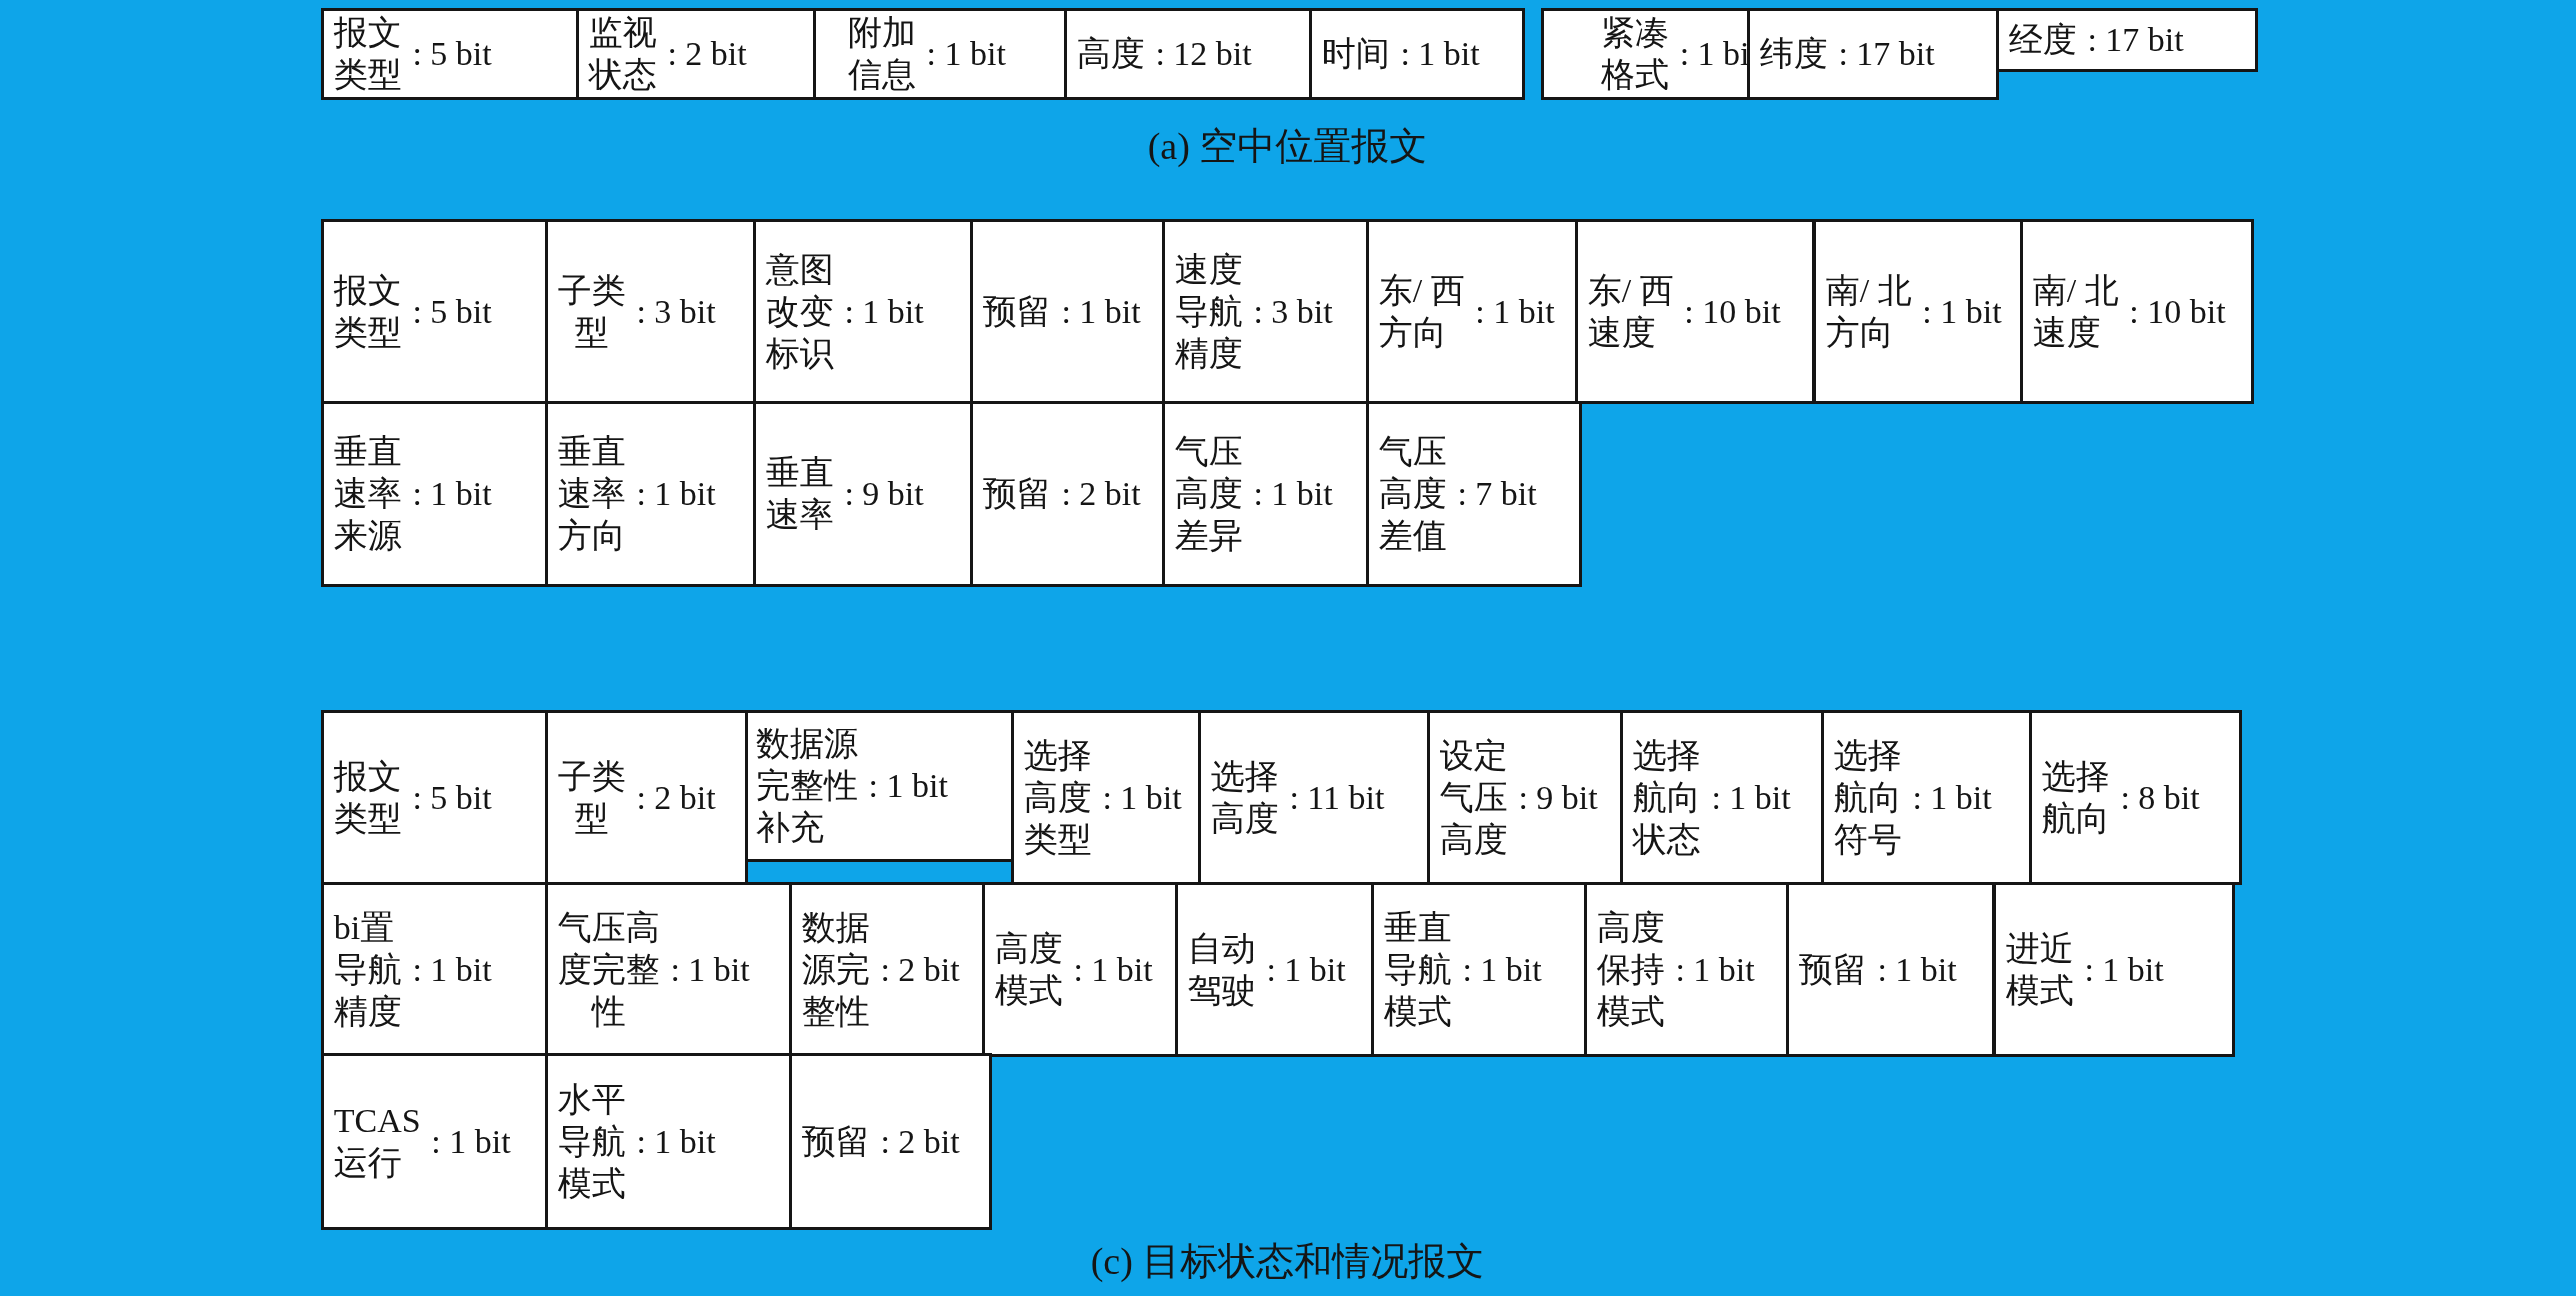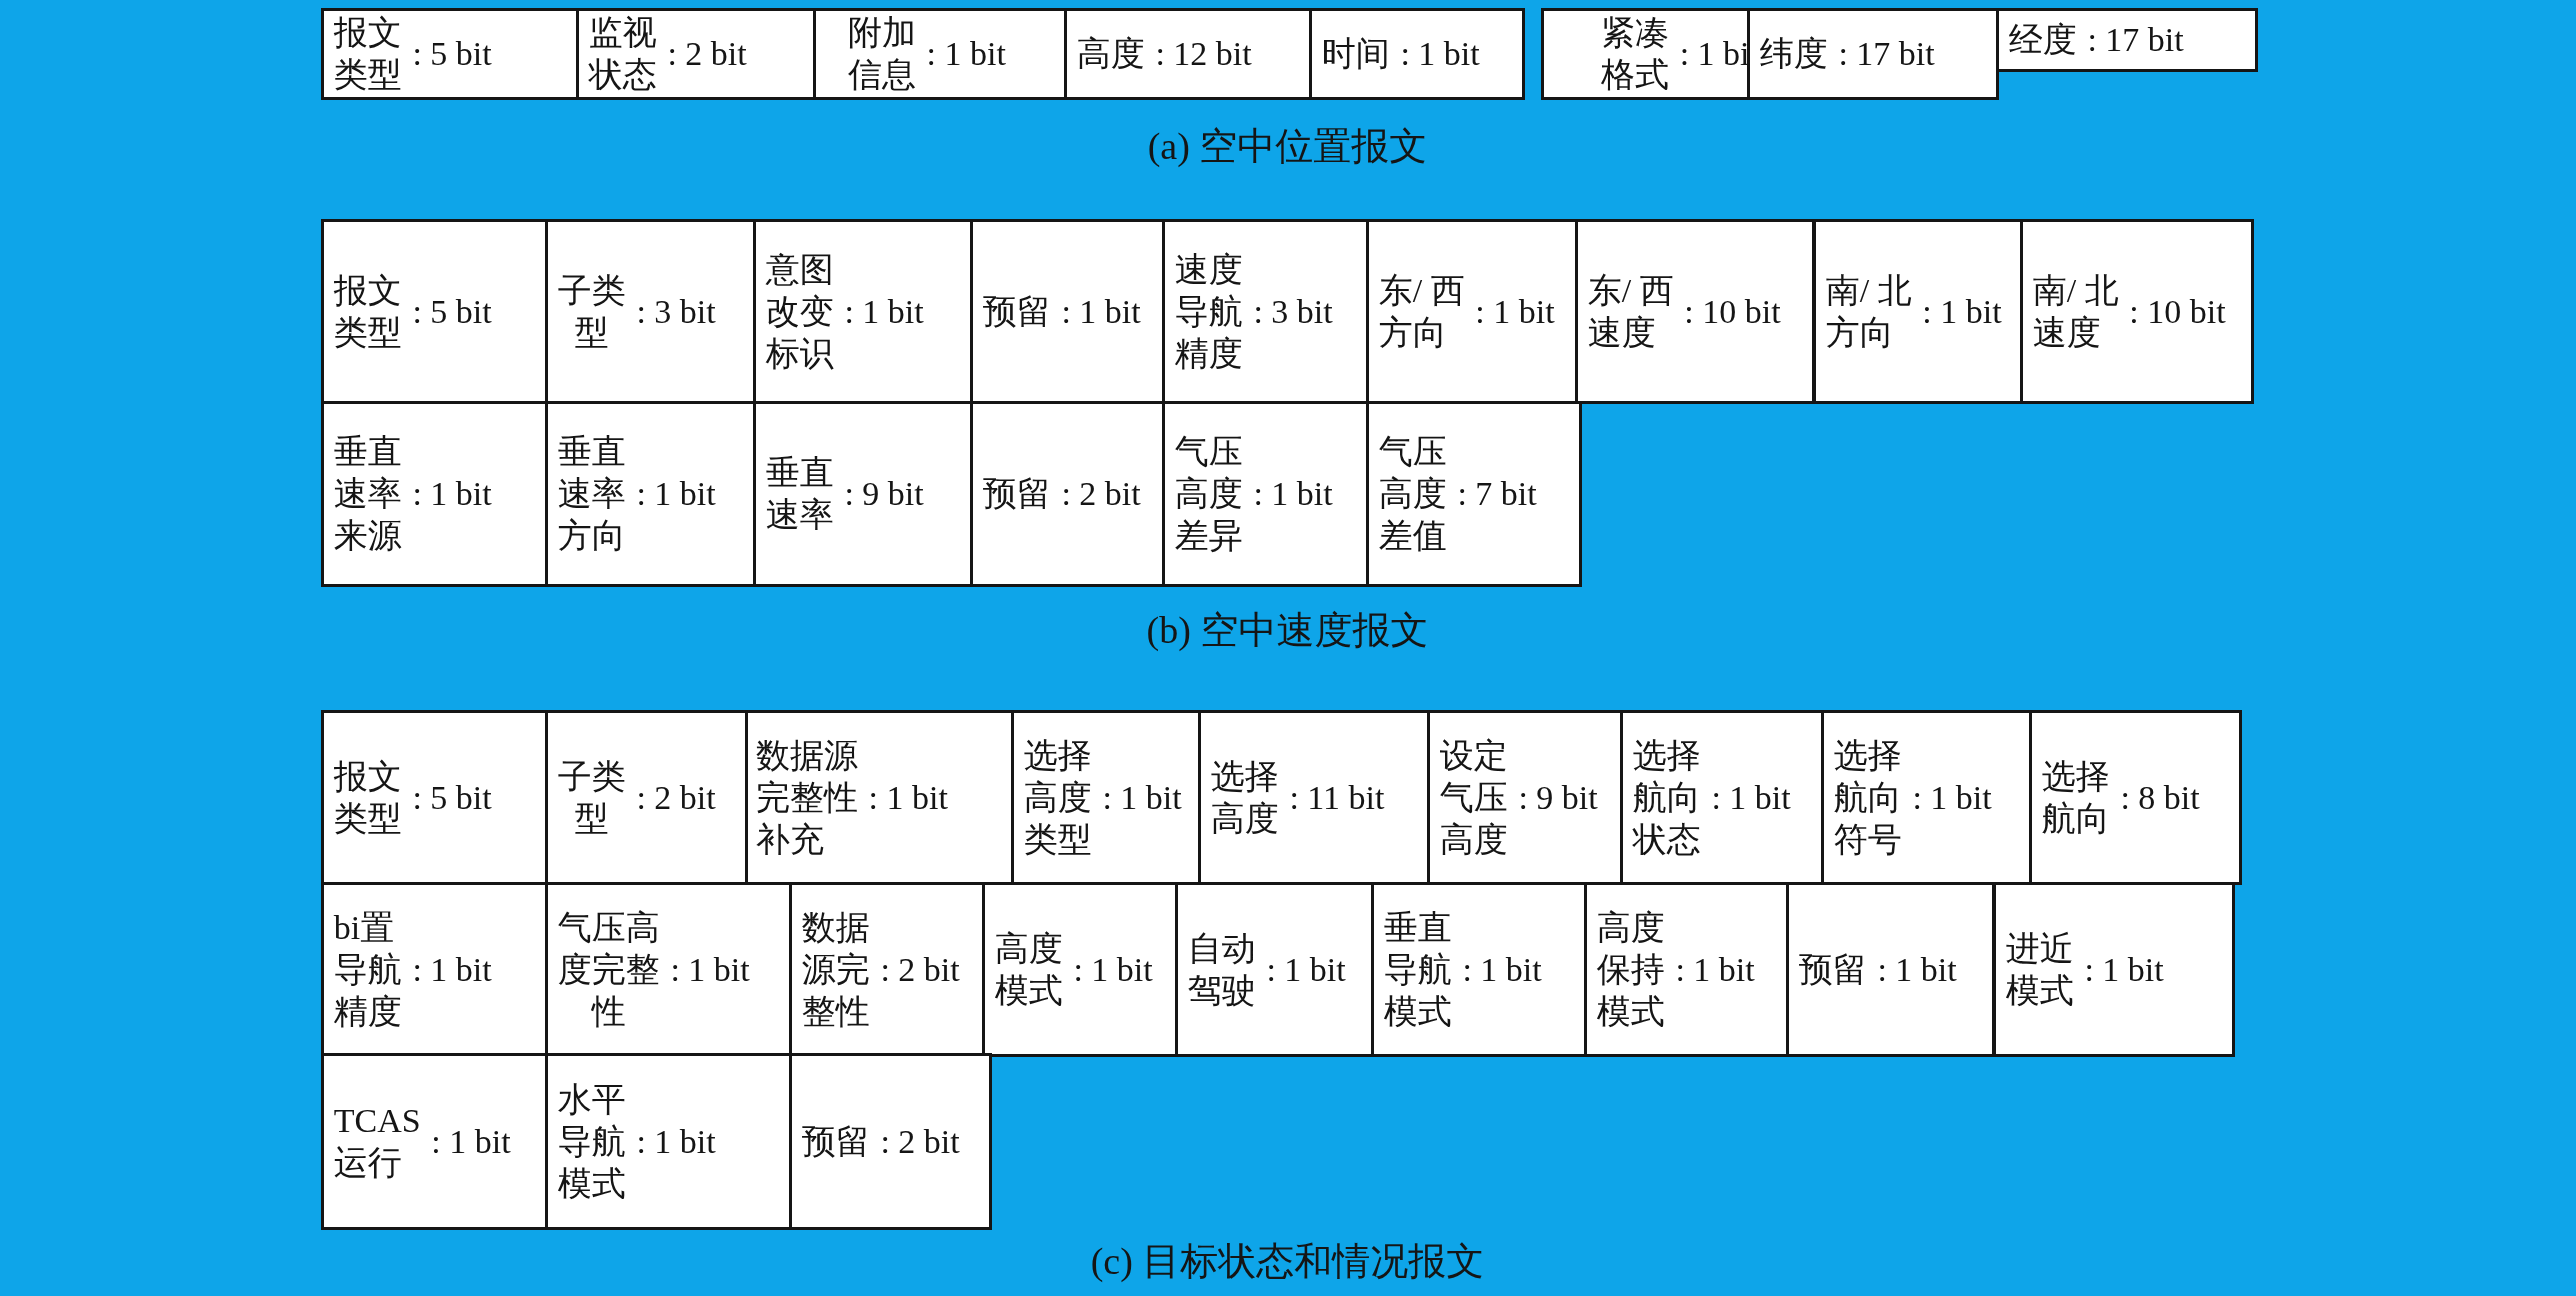--- a/index.html
+++ b/index.html
@@ -196,38 +196,37 @@
       </div>
       <div class="cell" style="left: 1045px; top: 182px; width: 216px; height: 186px;">
         <div class="lbl">
           <div>气压</div>
           <div>高度</div>
           <div>差值</div>
         </div>
         <div class="sz">: 7 bit</div>
       </div>
     </section>
-  <div class="caption" id="cap1" style="left: 321px; top: 607px; width: 1933px;">(b) 空中速度报文</div>
 
   <section class="msg-table" id="t2" style="left: 321px; top: 710px;">
       <div class="cell" style="left: 0px; top: 0px; width: 227px; height: 175px;">
         <div class="lbl">
           <div>报文</div>
           <div>类型</div>
         </div>
         <div class="sz">: 5 bit</div>
       </div>
       <div class="cell" style="left: 224px; top: 0px; width: 203px; height: 175px;">
         <div class="lbl center-last">
           <div>子类</div>
           <div>型</div>
         </div>
         <div class="sz">: 2 bit</div>
       </div>
-      <div class="cell" style="left: 424px; top: 0px; width: 270px; height: 175px; padding-left: 8px;">
+      <div class="cell" style="left: 424px; top: 0px; width: 270px; height: 152px; padding-left: 8px;">
         <div class="lbl">
           <div>数据源</div>
           <div>完整性</div>
           <div>补充</div>
         </div>
         <div class="sz">: 1 bit</div>
       </div>
       <div class="cell" style="left: 690px; top: 0px; width: 190px; height: 175px;">
         <div class="lbl">
           <div>选择</div>

